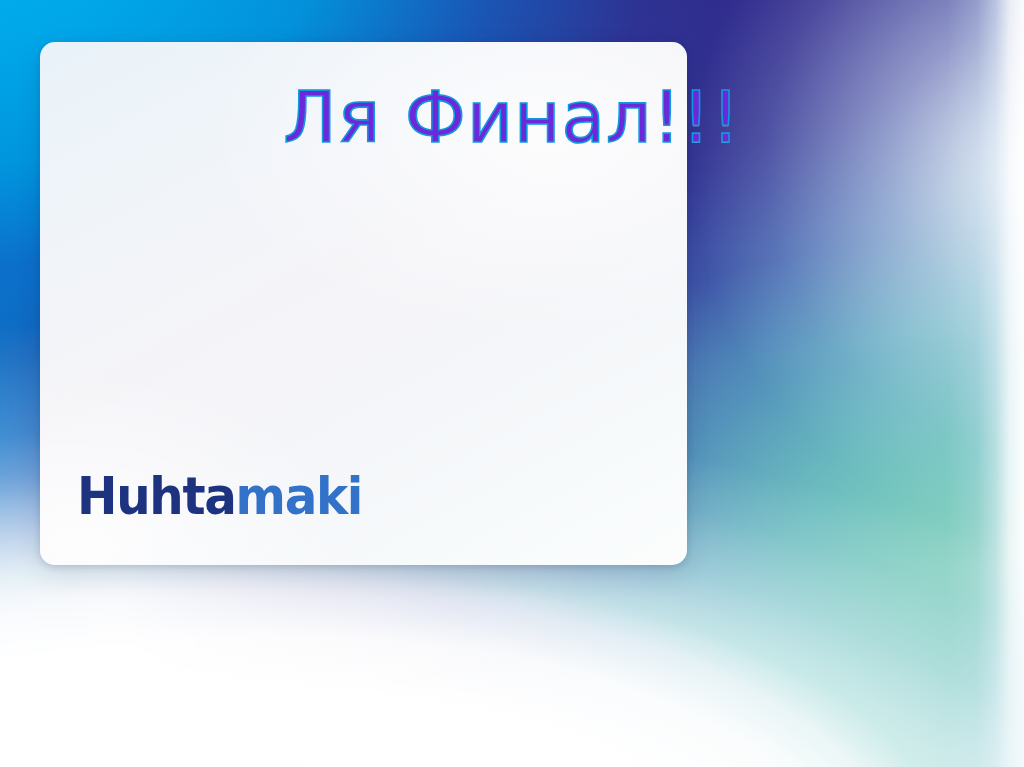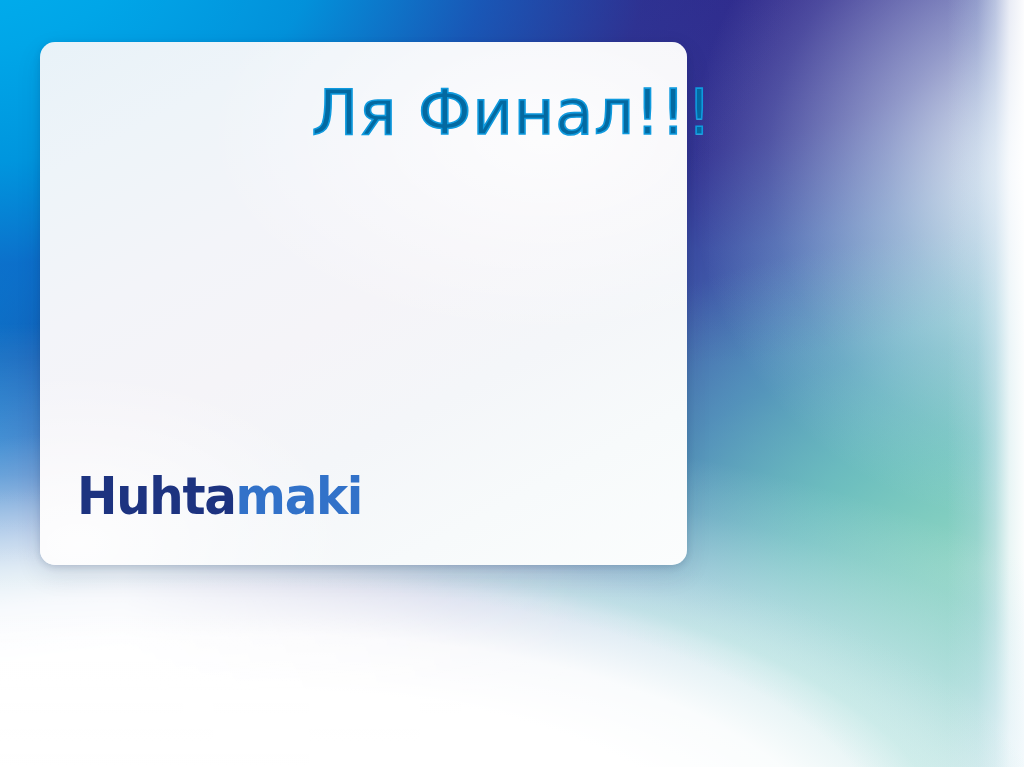--- a/index.html
+++ b/index.html
@@ -168,25 +168,25 @@
   }
 
   
   #slide-title {
     position: absolute;
     left: 0;
     right: 0;
     top: 82px;
     text-align: center;
     font-family: "DejaVu Sans", sans-serif;
-    font-size: 62px;
+    font-size: 71px;
     line-height: 1.0;
     font-weight: 400;
     letter-spacing: 1px;
-    color: #0369a1;
+    color: #6d28d9;
     -webkit-text-stroke: 1.6px #0f9ade;
     text-shadow:
       0 1px 0 rgba(255,255,255,0.55),
       0 0 1px rgba(20,150,220,0.45);
     white-space: nowrap;
     z-index: 3;
   }
 
   
   #brand-logo {

